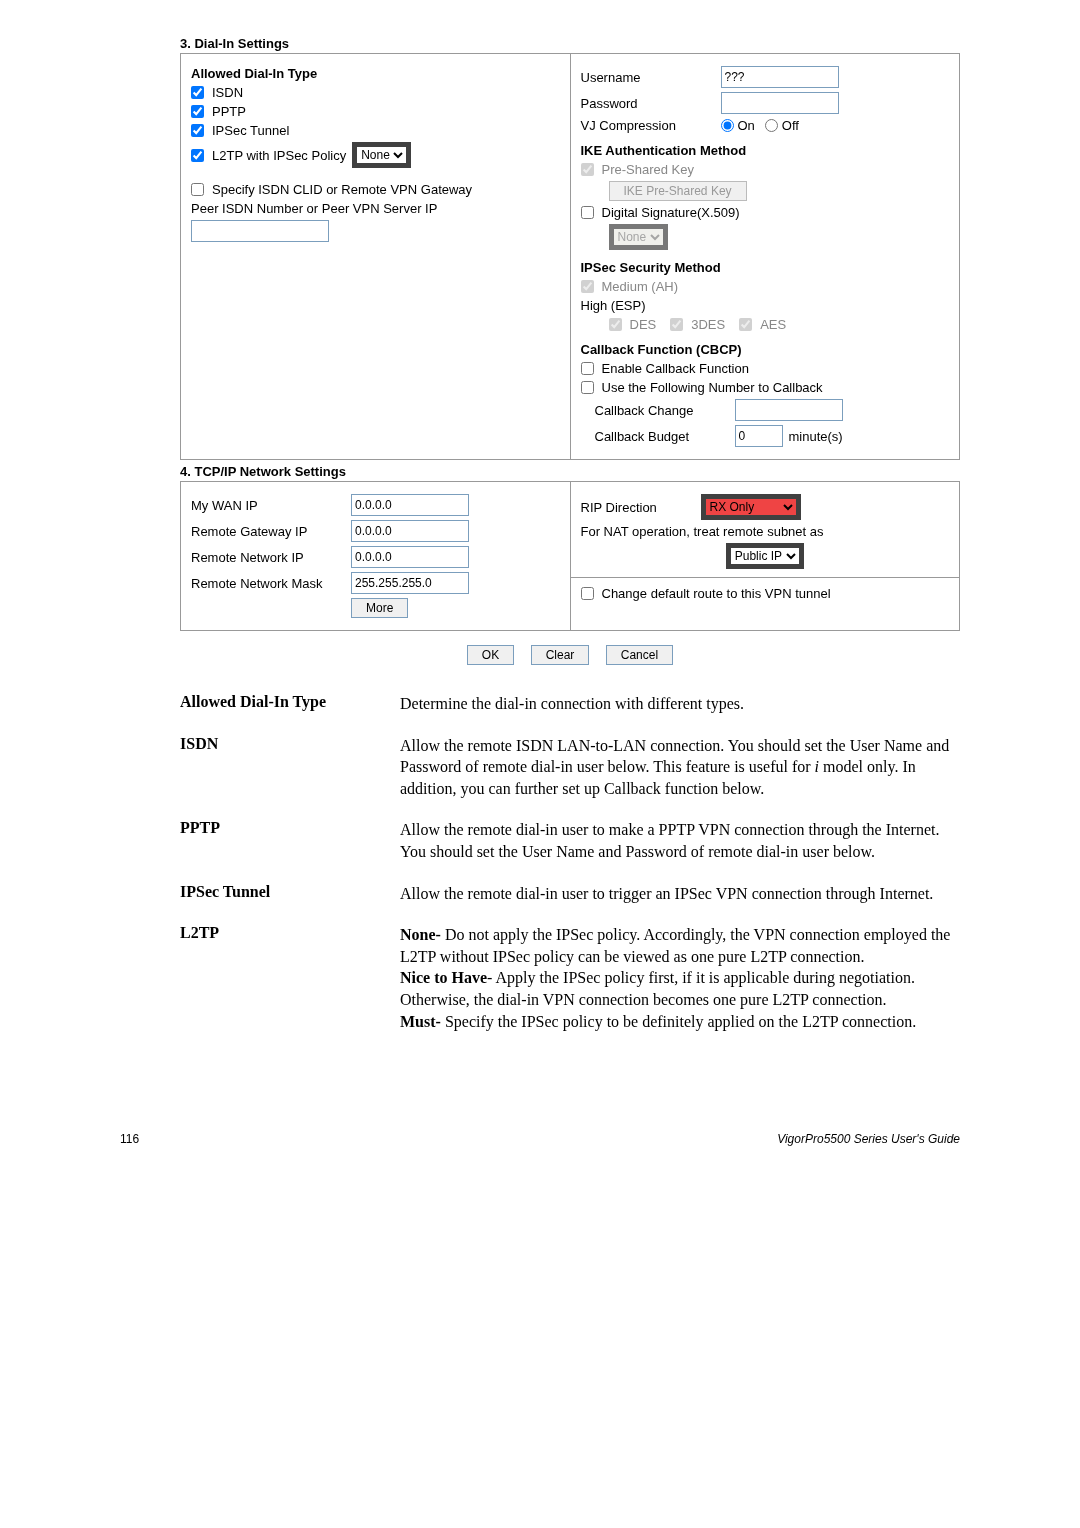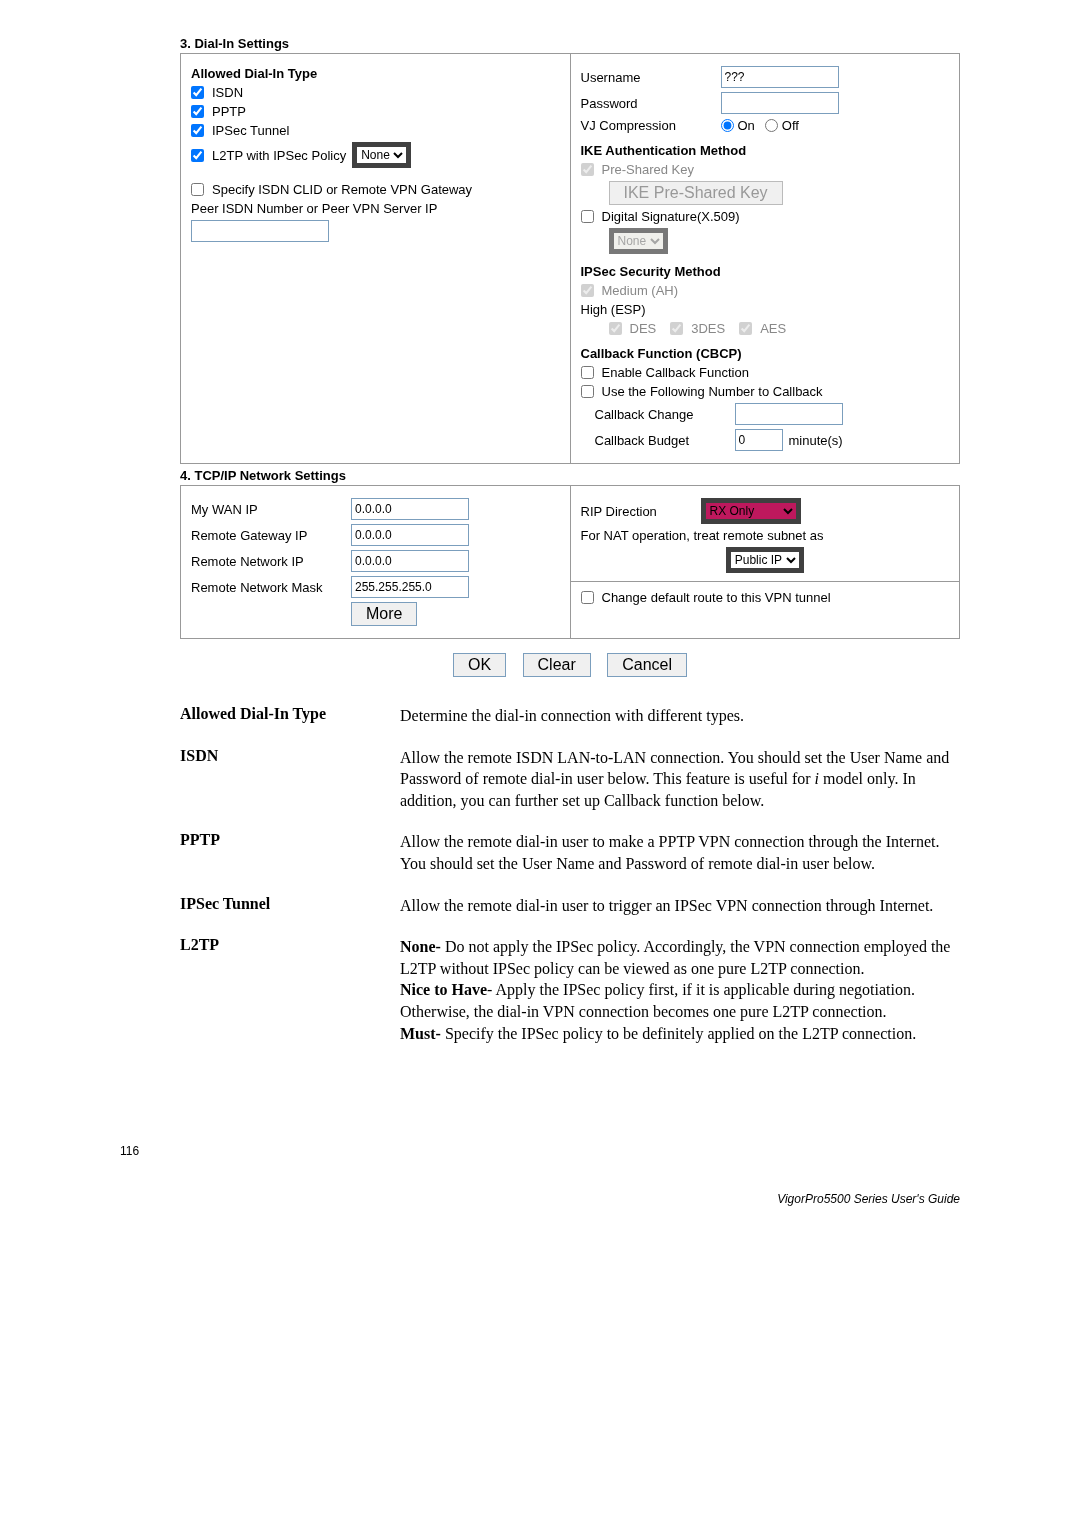--- a/index.html
+++ b/index.html
@@ -57,21 +57,21 @@
   align-items: center;
   margin: 4px 0;
 }
 .section4-row .field-label {
   width: 160px;
 }
 .btn {
   border: 1px solid #7b9ebd;
   background: #f0f0f0;
   padding: 2px 14px;
-  font-size: 16px;
+  font-size: 12px;
   cursor: pointer;
 }
 .btn-row {
   text-align: center;
   margin: 14px 0 28px 0;
 }
 .desc-table {
   margin-top: 20px;
 }
 .desc-row {
@@ -93,21 +93,20 @@
 .footer {
   display: flex;
   justify-content: space-between;
   font-size: 12px;
   font-family: Arial, sans-serif;
   margin-top: 40px;
   padding: 0 120px 30px 120px;
 }
 .footer-right {
   font-style: italic;
-  margin-top: 48px;
 }
 .dim-check {
   color: #888;
 }
 .sub-indent {
   margin-left: 28px;
 }
 </style>
 </head>
 <body>
@@ -242,21 +241,21 @@
         <input type="text" style="width: 110px;" value="255.255.255.0">
       </div>
       <div class="section4-row">
         <span class="field-label"></span>
         <button class="btn">More</button>
       </div>
     </div>
     <div class="col-right">
       <div class="row">
         <span style="width:120px;">RIP Direction</span>
-        <select style="background:#be185d;width:100px;">
+        <select style="background:#ef4444;width:100px;">
           <option>RX Only</option>
         </select>
       </div>
       <div class="row">For NAT operation, treat remote subnet as</div>
       <div class="row" style="justify-content:center;">
         <select style="background:#fff;">
           <option>Public IP</option>
         </select>
       </div>
       <hr style="border:none;border-top:1px solid #999;margin:8px -10px;">

